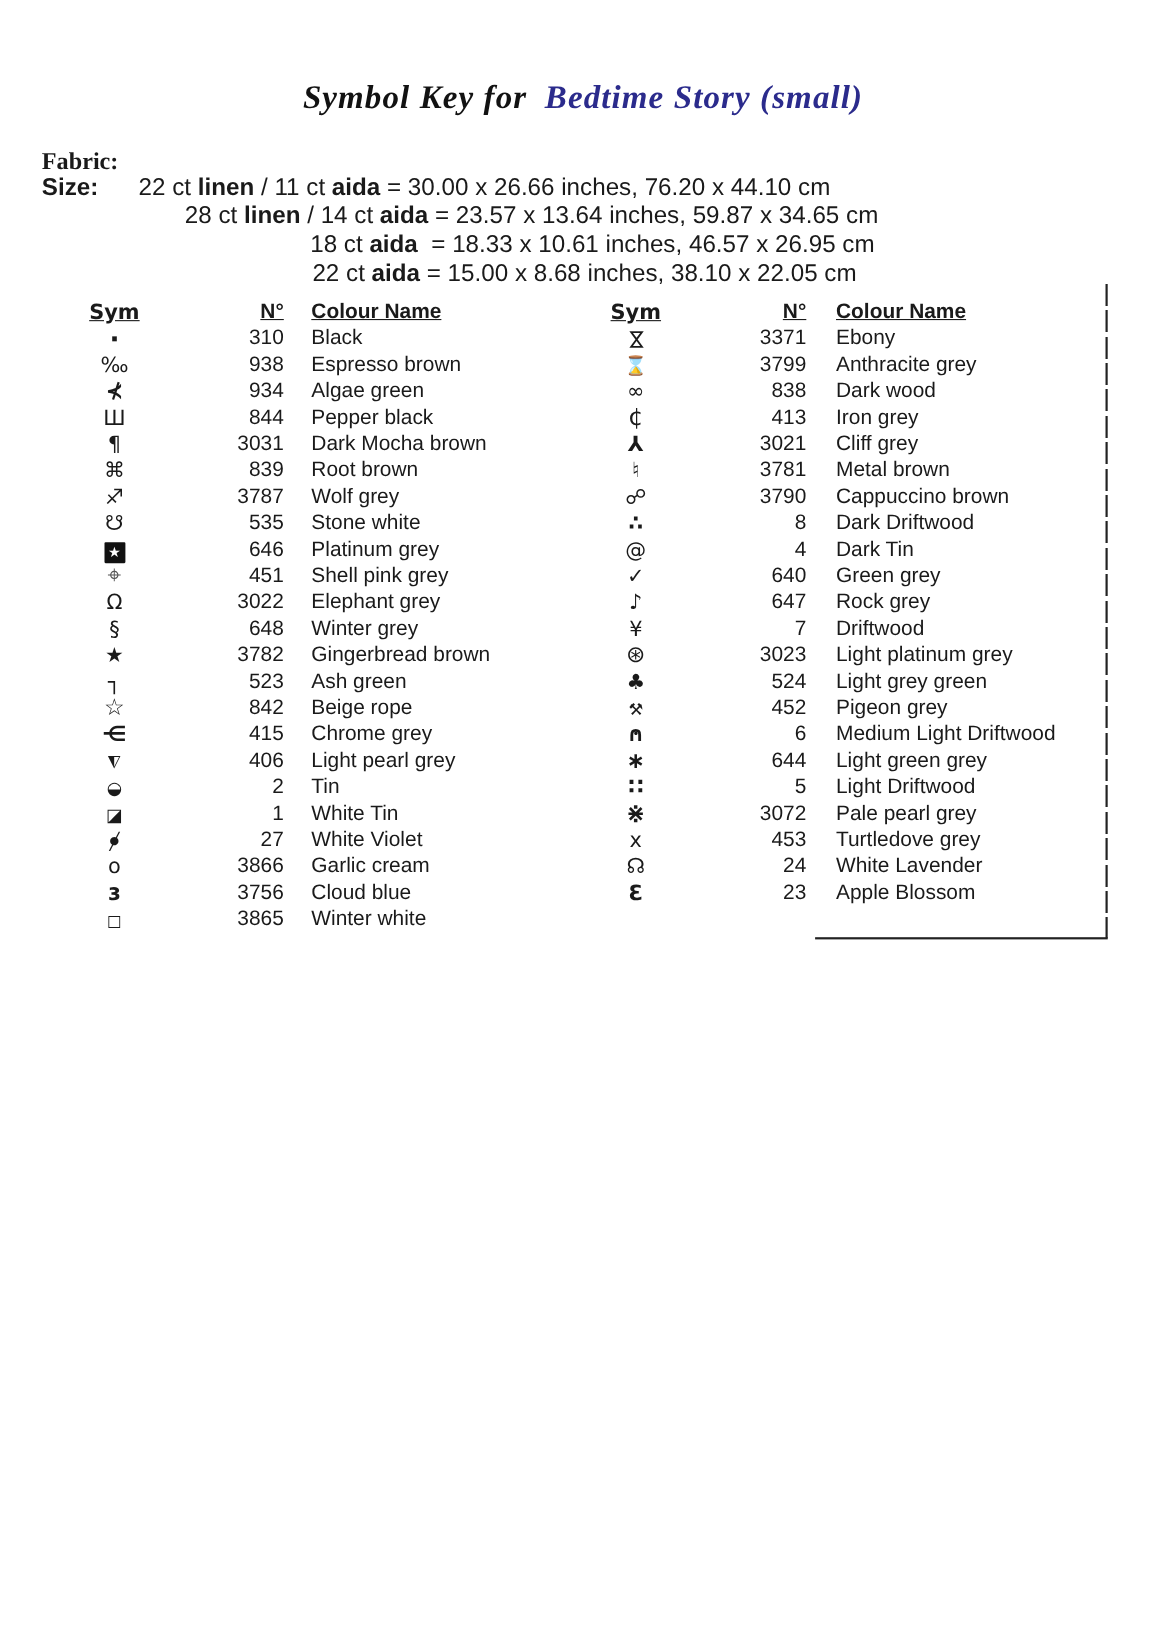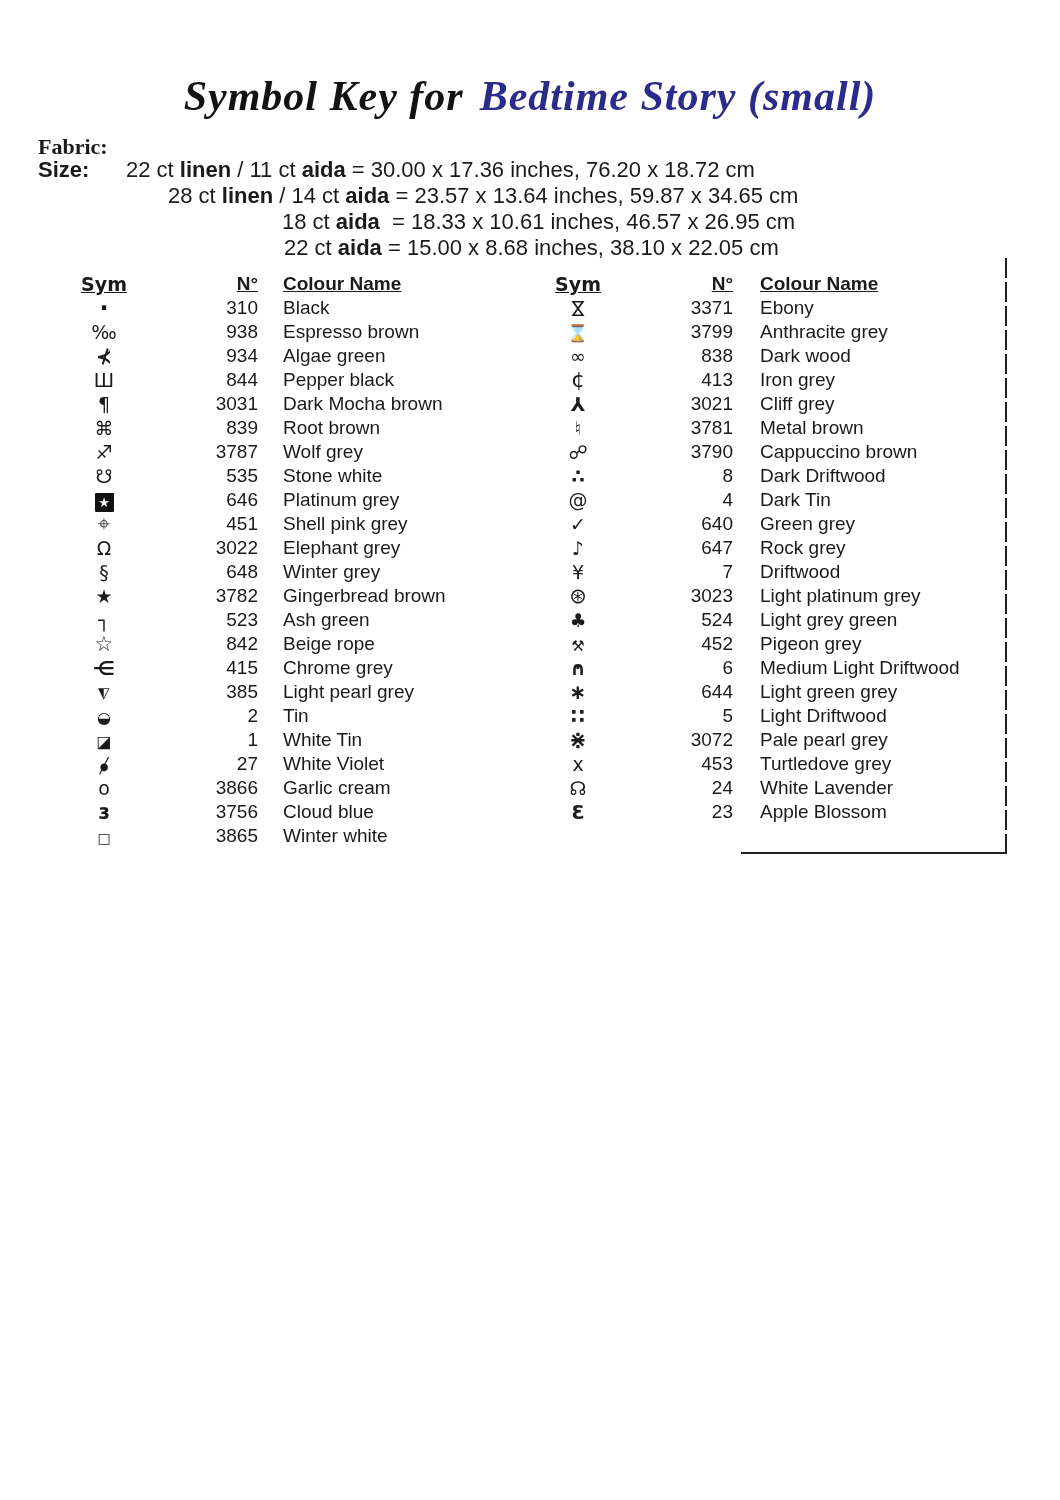--- a/index.html
+++ b/index.html
@@ -1,20 +1,20 @@
 <!DOCTYPE html>
 <html><head>
 <meta charset="utf-8">
 <style>
   html,body{margin:0;padding:0;background:#fff;}
   .page{position:relative;width:1060px;height:1500px;background:#ffffff;overflow:hidden;
         font-family:"Liberation Sans","DejaVu Sans",sans-serif;color:#1a1a1a;}
   .title{position:absolute;top:72px;left:0;width:100%;text-align:center;
          font-family:"Liberation Serif","DejaVu Serif",serif;font-style:italic;font-weight:bold;
-         font-size:42px;line-height:1.15;letter-spacing:1px;white-space:nowrap;}
+         font-size:30px;line-height:1.15;letter-spacing:1px;white-space:nowrap;}
   .t-black{color:#121212;margin-right:16px;}
   .t-blue{color:#2b2b8c;}
   .label{position:absolute;font-weight:bold;font-size:22px;white-space:pre;}
   .fabric-label{left:38px;top:134px;font-family:Liberation Serif, serif;}
   .size-label{left:38px;top:157px;}
   .rich{position:absolute;font-size:22px;white-space:pre;}
   .fabric-content{left:126px;top:130px;}
   .size-line{position:absolute;font-size:22px;white-space:pre;}
   .b{font-weight:bold;}
   .col{position:absolute;top:272px;}
@@ -44,21 +44,21 @@
 
 <div class="page">
   <div class="title">
     <span class="t-black">Symbol Key for</span><span class="t-blue">Bedtime Story (small)</span>
   </div>
 
   <span class="label fabric-label">Fabric:</span>
 
   <span class="label size-label">Size:</span>
   <div id="size-lines">
-      <div class="size-line" style="left: 126px; top: 157px;"><span>22 ct </span><span class="b">linen</span><span> / 11 ct </span><span class="b">aida</span><span> = 30.00 x 17.36 inches, 76.20 x 18.72 cm</span></div>
+      <div class="size-line" style="left: 126px; top: 157px;"><span>22 ct </span><span class="b">linen</span><span> / 11 ct </span><span class="b">aida</span><span> = 30.00 x 26.66 inches, 76.20 x 44.10 cm</span></div>
       <div class="size-line" style="left: 168px; top: 183px;"><span>28 ct </span><span class="b">linen</span><span> / 14 ct </span><span class="b">aida</span><span> = 23.57 x 13.64 inches, 59.87 x 34.65 cm</span></div>
       <div class="size-line" style="left: 282px; top: 209px;"><span>18 ct </span><span class="b">aida</span><span>  = 18.33 x 10.61 inches, 46.57 x 26.95 cm</span></div>
       <div class="size-line" style="left: 284px; top: 235px;"><span>22 ct </span><span class="b">aida</span><span> = 15.00 x 8.68 inches, 38.10 x 22.05 cm</span></div>
     </div>
 
   <div class="col" id="col-left">
       <div class="trow hdr">
         <div class="c-sym"><span class="hu">Sym</span></div>
         <div class="c-num"><span class="hu">N°</span></div>
         <div class="c-name"><span class="hu">Colour Name</span></div>
@@ -138,21 +138,21 @@
         <div class="c-num">842</div>
         <div class="c-name">Beige rope</div>
       </div>
       <div class="trow">
         <div class="c-sym"><span class="sym-inner b">⋲</span></div>
         <div class="c-num">415</div>
         <div class="c-name">Chrome grey</div>
       </div>
       <div class="trow">
         <div class="c-sym"><span class="sym-inner" style="font-size: 15px; transform: rotate(180deg);">◮</span></div>
-        <div class="c-num">385</div>
+        <div class="c-num">406</div>
         <div class="c-name">Light pearl grey</div>
       </div>
       <div class="trow">
         <div class="c-sym"><span class="sym-inner" style="font-size: 16px;">◒</span></div>
         <div class="c-num">2</div>
         <div class="c-name">Tin</div>
       </div>
       <div class="trow">
         <div class="c-sym"><span class="sym-inner" style="font-size: 16px;">◪</span></div>
         <div class="c-num">1</div>

